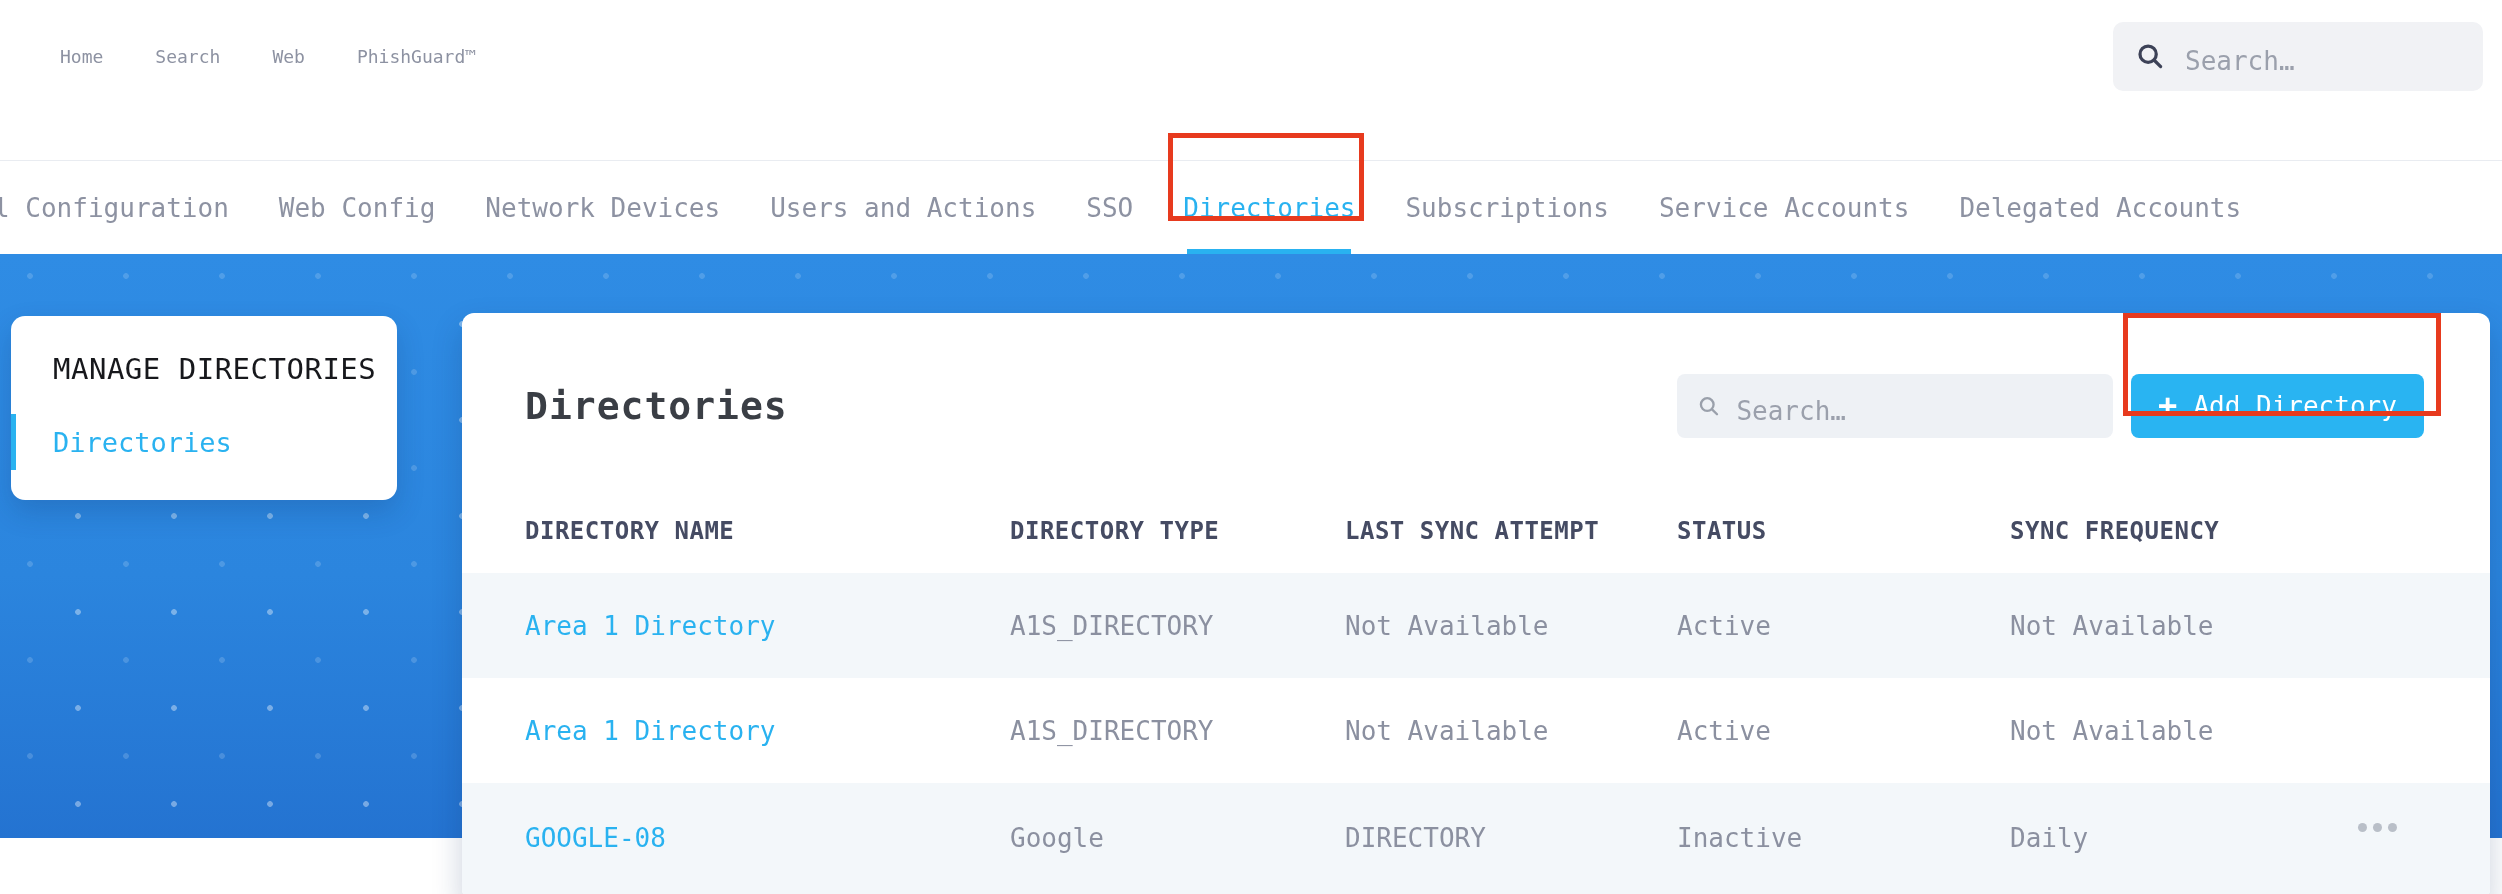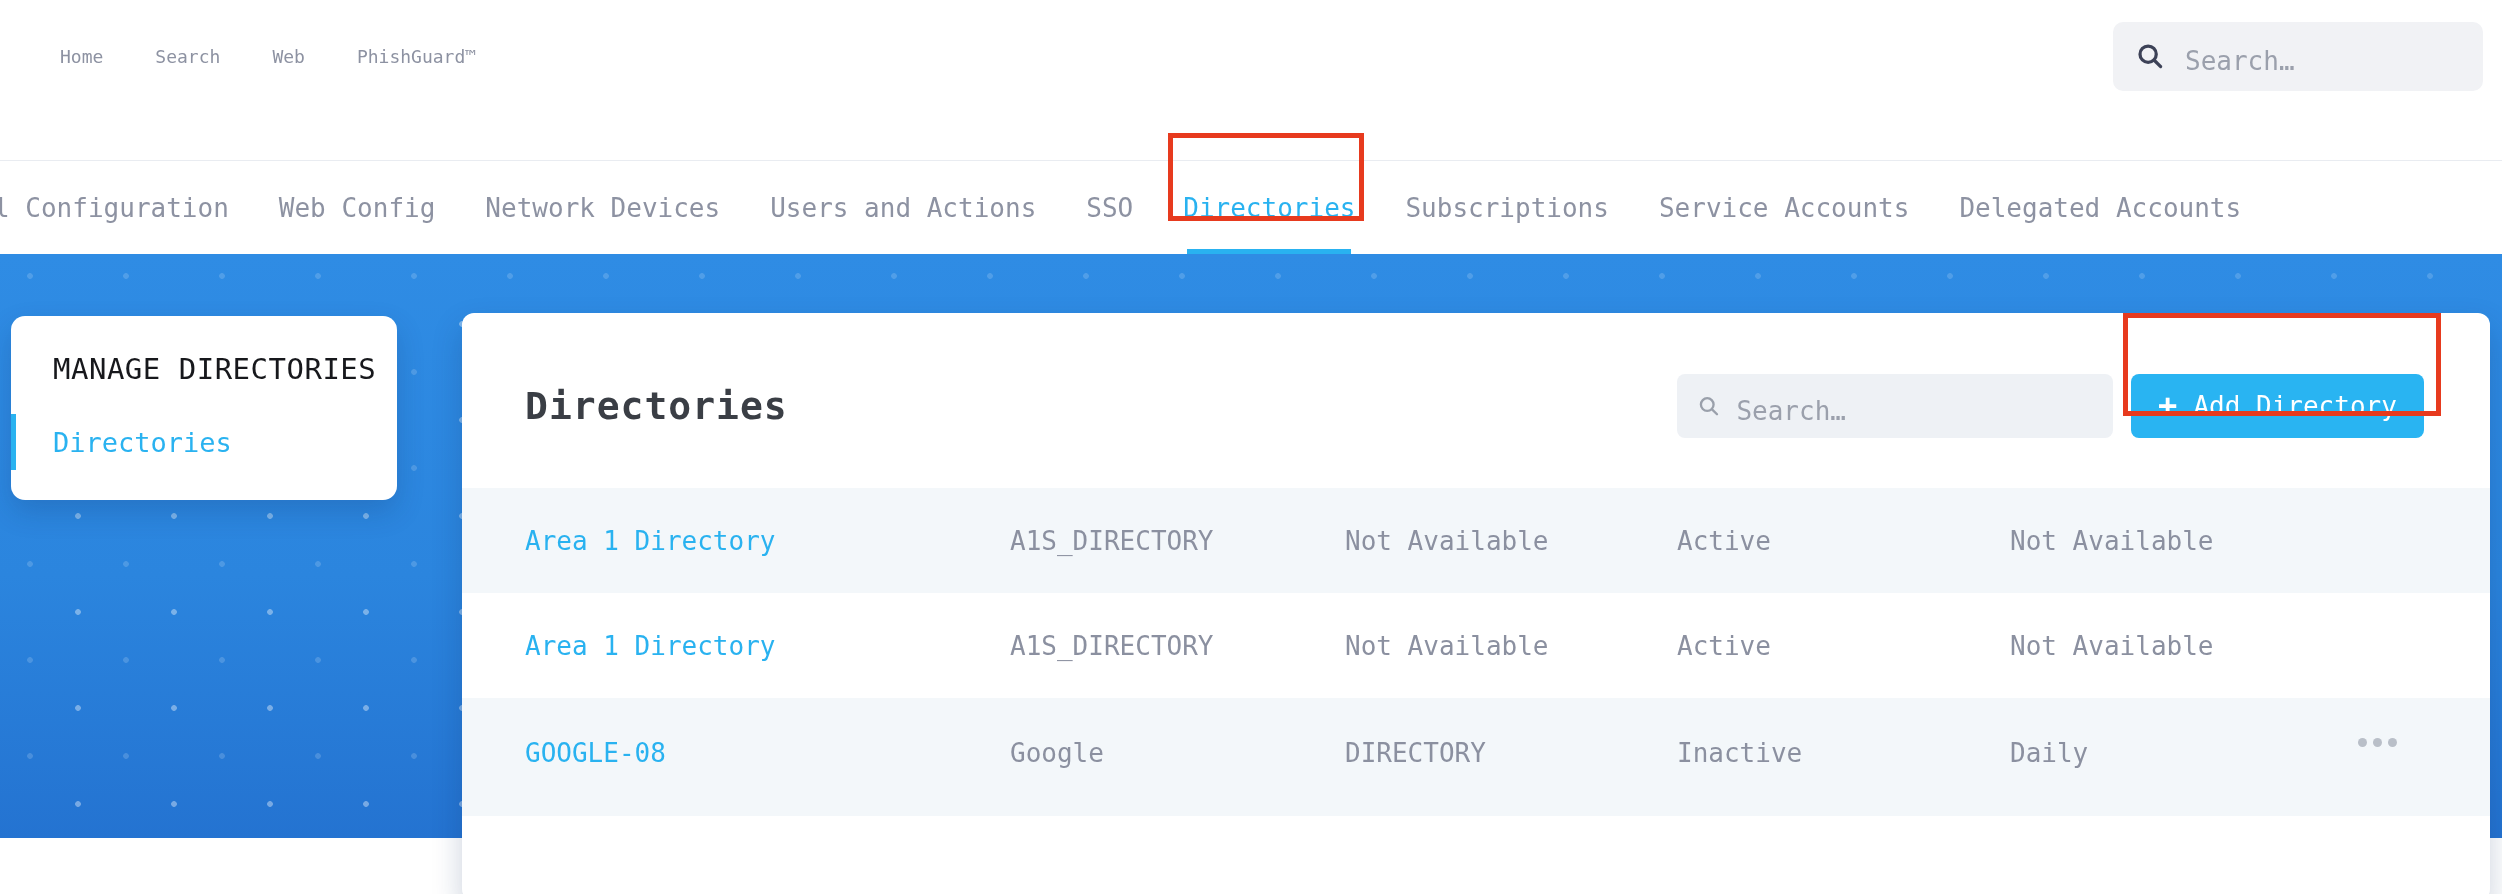--- a/index.html
+++ b/index.html
@@ -171,20 +171,28 @@
           </svg>
           <input class="search-input" type="text" placeholder="Search…" style="">
         </div>
         <button class="add-btn">
           <span class="plus">+</span>
           <span>Add Directory</span>
         </button>
       </div>
 
       <div>
+        <div class="t-row t-head">
+          <div class="t-cell">DIRECTORY NAME</div>
+          <div class="t-cell">DIRECTORY TYPE</div>
+          <div class="t-cell">LAST SYNC ATTEMPT</div>
+          <div class="t-cell">STATUS</div>
+          <div class="t-cell">SYNC FREQUENCY</div>
+          <div class="t-cell"></div>
+        </div>
 
         <div class="t-row t-data alt">
           <div class="t-cell link">Area 1 Directory</div>
           <div class="t-cell">A1S_DIRECTORY</div>
           <div class="t-cell">Not Available</div>
           <div class="t-cell">Active</div>
           <div class="t-cell">Not Available</div>
           <div class="t-cell"></div>
         </div>
 

